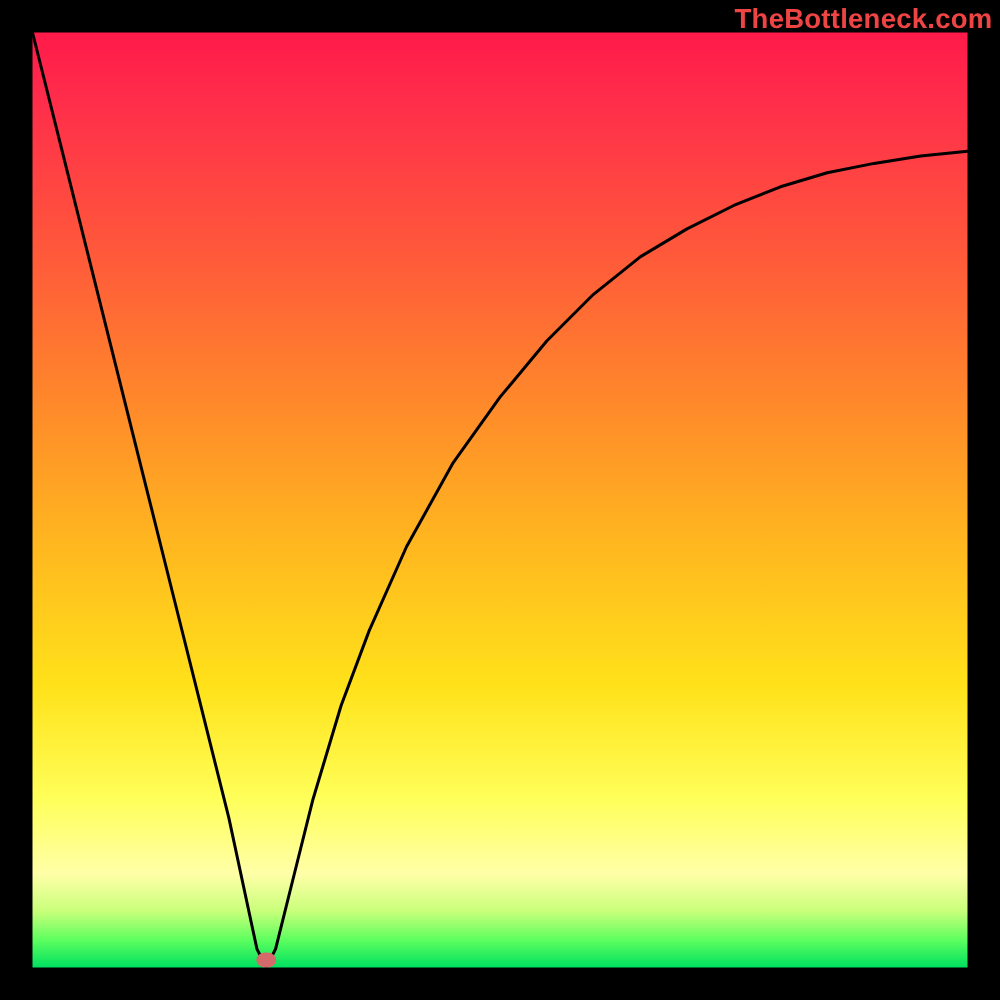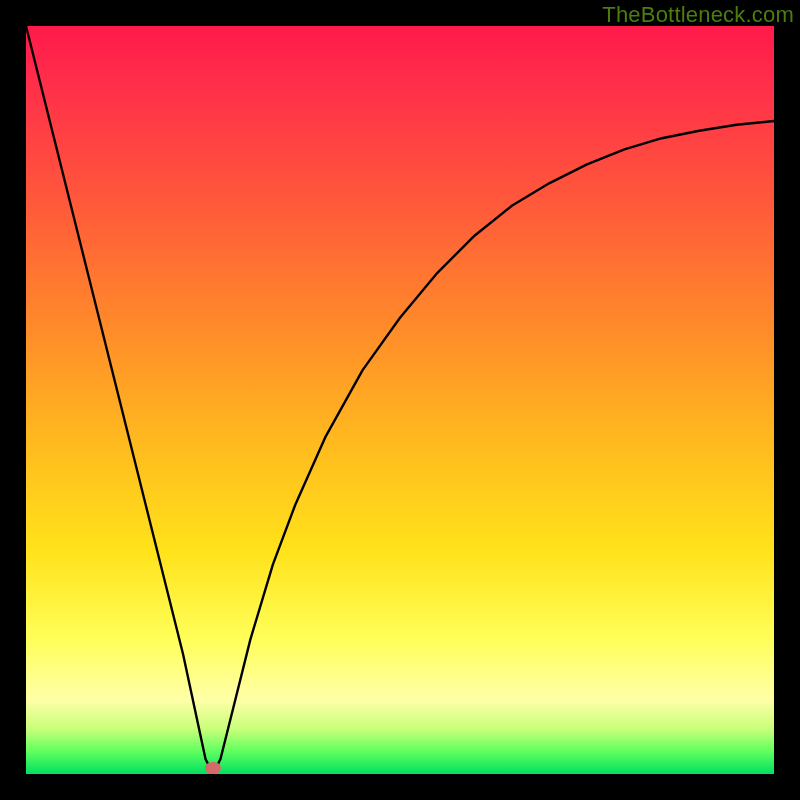--- a/index.html
+++ b/index.html
@@ -38,23 +38,23 @@
       #ffffa8 90%,
       #c8ff7a 94%,
       #5fff5f 97%,
       #00e060 100%
     );
   }
   .watermark {
     position: absolute;
     top: 2px;
     right: 6px;
-    color: #4d7c0f;
+    color: #ef4444;
     font-size: 22px;
-    font-weight: 400;
+    font-weight: 700;
     letter-spacing: 0.2px;
     user-select: none;
   }
   svg.curve {
     position: absolute;
     left: 0;
     top: 0;
     width: 748px;
     height: 748px;
     overflow: visible;

